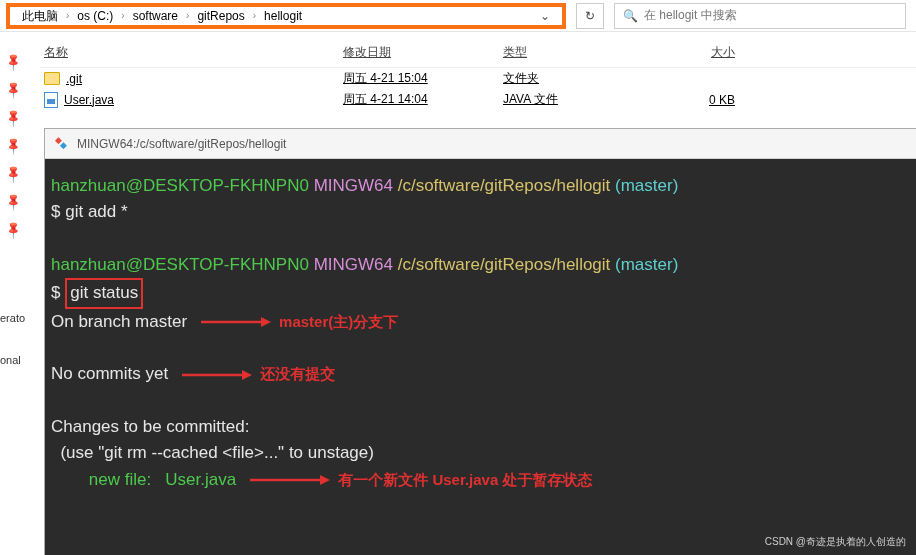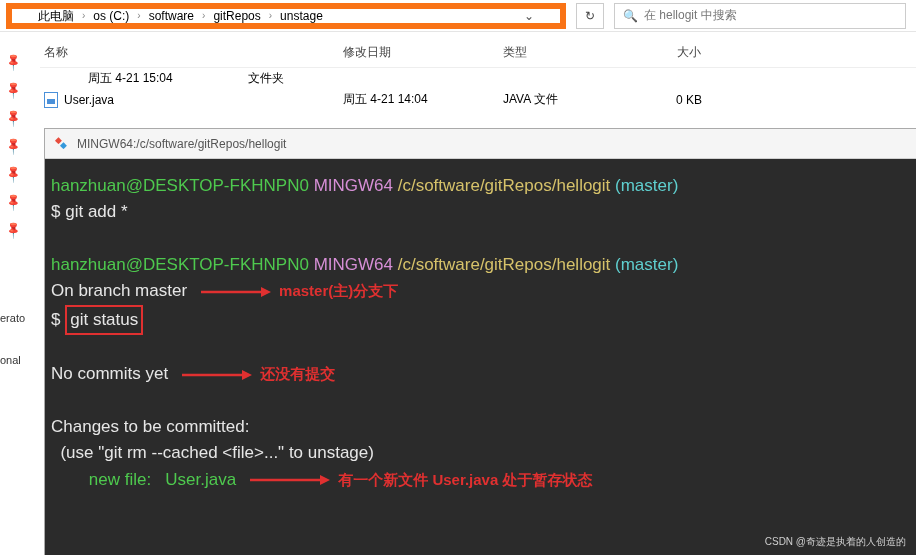--- a/index.html
+++ b/index.html
@@ -1,35 +1,35 @@
 <!DOCTYPE html>
 <html><head>
 <meta charset="utf-8">
 <style>
 * { margin: 0; padding: 0; box-sizing: border-box; font-family: "Microsoft YaHei", "Segoe UI", sans-serif; }
 body { background: #fff; width: 916px; height: 555px; overflow: hidden; position: relative; font-size: 12px; }
 
 
 .addrbar { display: flex; align-items: center; height: 32px; padding: 2px 6px; gap: 10px; border-bottom: 1px solid #e5e5e5; }
-.crumbs { display: flex; align-items: center; border: 6px solid #f97316; height: 26px; flex: 0 0 560px; background: #fff; padding: 0 20px; }
+.crumbs { display: flex; align-items: center; border: 4px solid #f97316; height: 26px; flex: 0 0 560px; background: #fff; padding: 0 6px; }
 .crumb { padding: 0 6px; color: #000; cursor: default; line-height: 24px; }
 .chev { color: #888; padding: 0 2px; font-size: 10px; }
 .dd { color: #555; margin-left: auto; padding: 0 6px; }
 .refresh { width: 28px; height: 26px; border: 1px solid #ccc; display: flex; align-items: center; justify-content: center; color: #444; }
 .search { flex: 1; border: 1px solid #ccc; height: 26px; display: flex; align-items: center; padding: 0 8px; color: #777; gap: 6px; margin-right: 4px; }
 .search .sicon { font-size: 12px; }
 
 
 .files { padding: 6px 0 6px 40px; }
 .fheader { display: flex; padding: 4px 0; border-bottom: 1px solid #eee; color: #444; }
-.fheader > div, .frow > div { padding: 2px 4px; }
+.fheader > div, .frow > div { padding: 2px 4px; text-decoration: underline; }
 .c-name { width: 255px; display: flex; align-items: center; gap: 6px; }
 .c-date { width: 160px; margin-left: 44px; }
 .c-type { width: 140px; }
-.c-size { width: 100px; text-align: center; }
+.c-size { width: 100px; text-align: right; }
 .frow { display: flex; align-items: center; }
 .folder-icon { width: 16px; height: 13px; background: #ffe08a; border: 1px solid #d4aa00; border-radius: 1px; display: inline-block; }
 .java-icon { width: 14px; height: 16px; background: #fff; border: 1px solid #4a90d9; position: relative; display: inline-block; }
 .java-icon::after { content: ""; position: absolute; left: 2px; top: 6px; width: 8px; height: 5px; background: #4a90d9; }
 
 
 .pinstrip { position: absolute; left: 6px; top: 56px; display: flex; flex-direction: column; gap: 14px; }
 .pin { width: 14px; height: 14px; color: #999; font-size: 12px; transform: rotate(-45deg); }
 .leftlabels { position: absolute; left: 0; top: 312px; font-size: 11px; color: #333; }
 .leftlabels div { margin-bottom: 30px; }
@@ -60,21 +60,21 @@
 <div class="addrbar">
   <div class="crumbs">
     <span class="crumb">此电脑</span>
       <span class="chev">›</span>
     <span class="crumb">os (C:)</span>
       <span class="chev">›</span>
     <span class="crumb">software</span>
       <span class="chev">›</span>
     <span class="crumb">gitRepos</span>
       <span class="chev">›</span>
-    <span class="crumb">unstage</span>
+    <span class="crumb">hellogit</span>
     <span class="dd">⌄</span>
   </div>
   <div class="refresh">↻</div>
   <div class="search">
     <span class="sicon">🔍</span>
     <span>在 hellogit 中搜索</span>
   </div>
 </div>
 
 <div class="pinstrip">
@@ -92,20 +92,24 @@
 </div>
 
 <div class="files">
   <div class="fheader">
     <div class="c-name">名称</div>
     <div class="c-date">修改日期</div>
     <div class="c-type">类型</div>
     <div class="c-size">大小</div>
   </div>
   <div class="frow">
+    <div class="c-name">
+        <span class="folder-icon"></span>
+        <span>.git</span>
+      </div>
     <div class="c-date">周五 4-21 15:04</div>
     <div class="c-type">文件夹</div>
     <div class="c-size"></div>
   </div>
   <div class="frow">
     <div class="c-name">
         <span class="java-icon"></span>
         <span>User.java</span>
       </div>
     <div class="c-date">周五 4-21 14:04</div>
@@ -117,25 +121,25 @@
 <div class="term-win">
   <div class="term-title">
     <span class="mlogo"></span>
     <span>MINGW64:/c/software/gitRepos/hellogit</span>
   </div>
   <div class="term-body">
     <div class="tline"><span class="tg">hanzhuan@DESKTOP-FKHNPN0</span> <span class="tp">MINGW64</span> <span class="ty">/c/software/gitRepos/hellogit</span> <span class="tc">(master)</span></div>
     <div class="tline"><span class="tw">$</span> <span class="tw">git add *</span></div>
     <div class="tline">&nbsp;</div>
     <div class="tline"><span class="tg">hanzhuan@DESKTOP-FKHNPN0</span> <span class="tp">MINGW64</span> <span class="ty">/c/software/gitRepos/hellogit</span> <span class="tc">(master)</span></div>
+    <div class="tline"><span class="tw">$</span> <span class="redbox"><span class="tw">git status</span></span></div>
     <div class="tline"><span class="tw">On branch master</span><span class="arrow"><svg width="70" height="12">
             <line x1="0" y1="6" x2="60" y2="6" stroke="#e03030" stroke-width="2.5"></line>
             <polygon points="60,1 70,6 60,11" fill="#e03030"></polygon>
           </svg></span><span class="annot">master(主)分支下</span></div>
-    <div class="tline"><span class="tw">$</span> <span class="redbox"><span class="tw">git status</span></span></div>
     <div class="tline">&nbsp;</div>
     <div class="tline"><span class="tw">No commits yet</span><span class="arrow"><svg width="70" height="12">
             <line x1="0" y1="6" x2="60" y2="6" stroke="#e03030" stroke-width="2.5"></line>
             <polygon points="60,1 70,6 60,11" fill="#e03030"></polygon>
           </svg></span><span class="annot">还没有提交</span></div>
     <div class="tline">&nbsp;</div>
     <div class="tline"><span class="tw">Changes to be committed:</span></div>
     <div class="tline"><span class="tw">  (use "git rm --cached &lt;file&gt;..." to unstage)</span></div>
     <div class="tline">        <span class="tg">new file:</span>   <span class="tg">User.java</span><span class="arrow"><svg width="80" height="12">
             <line x1="0" y1="6" x2="70" y2="6" stroke="#e03030" stroke-width="2.5"></line>

